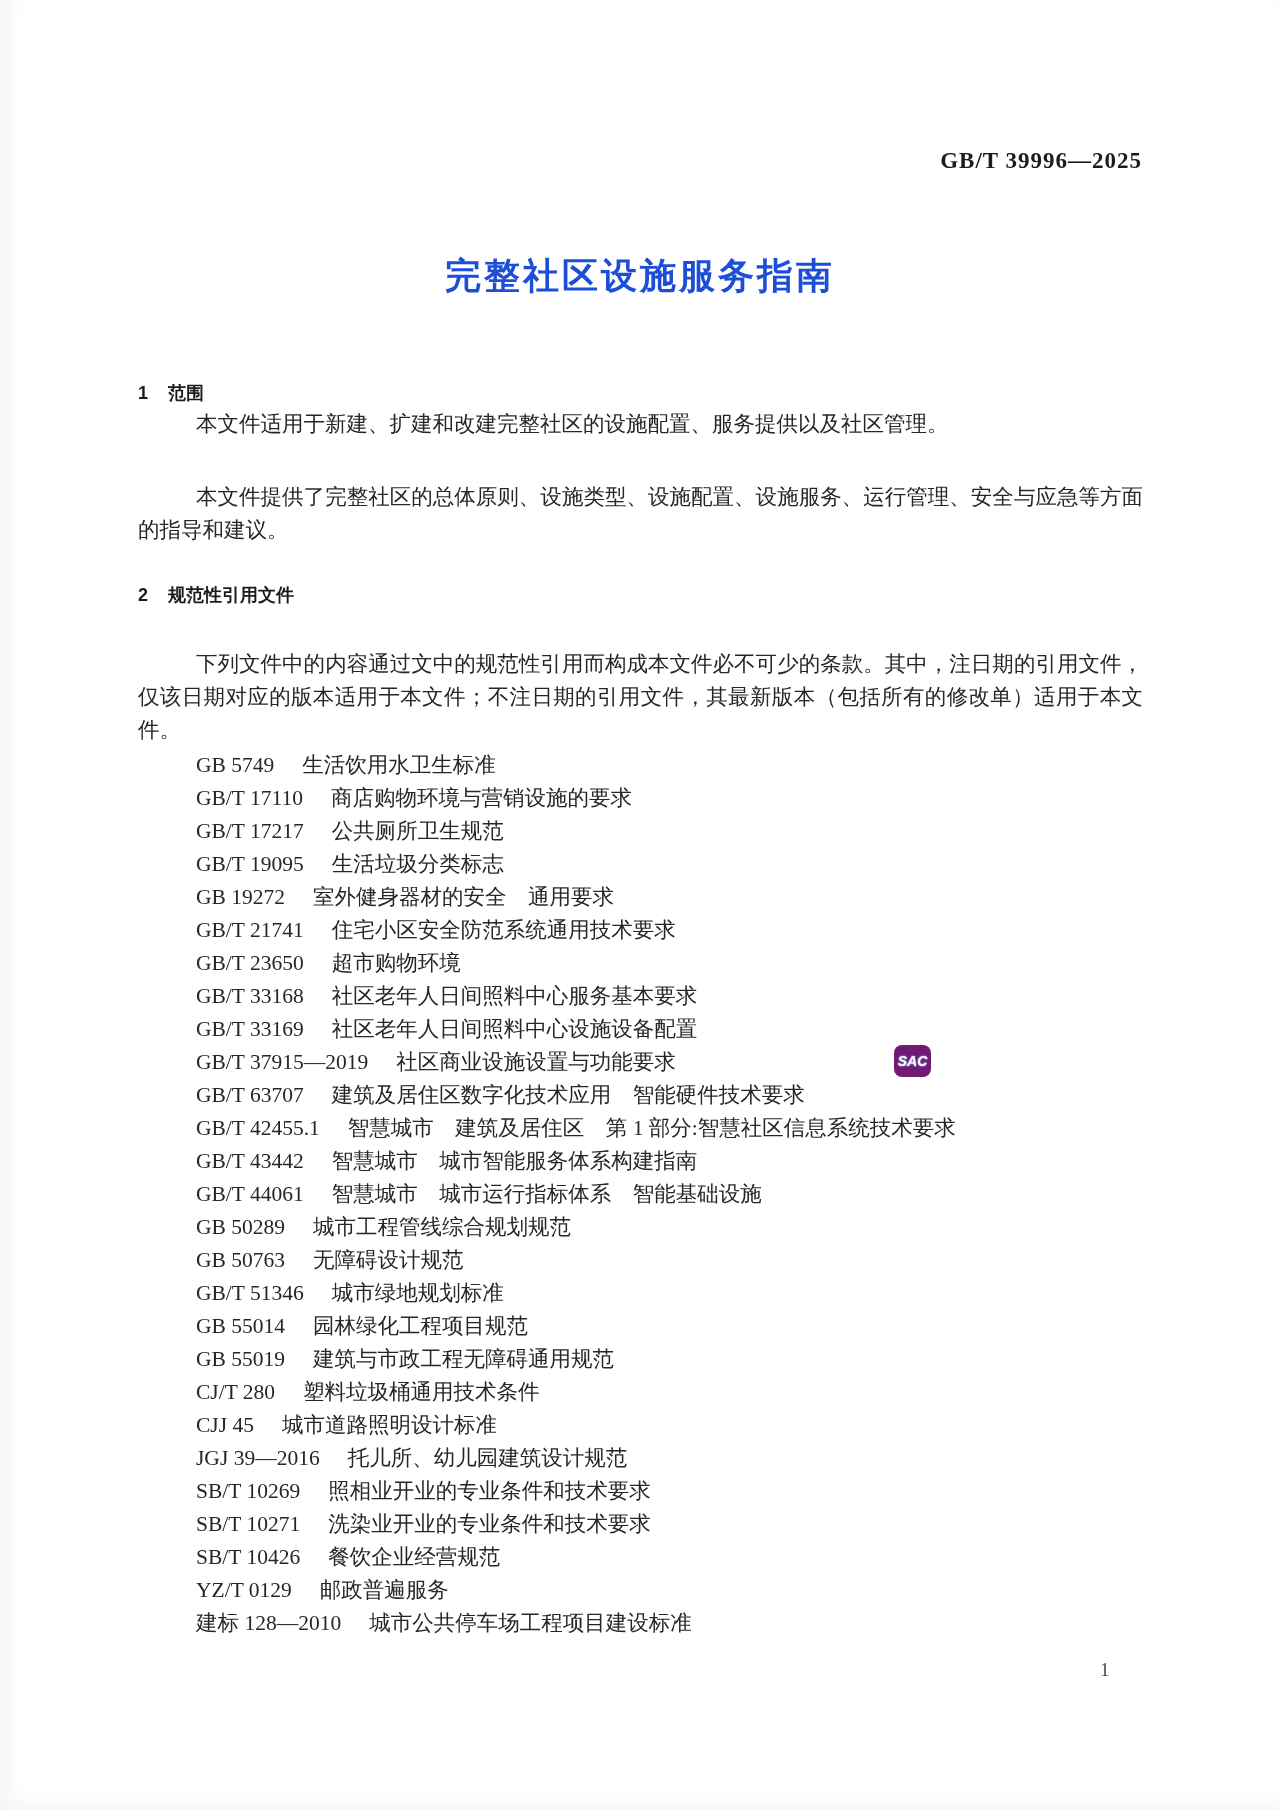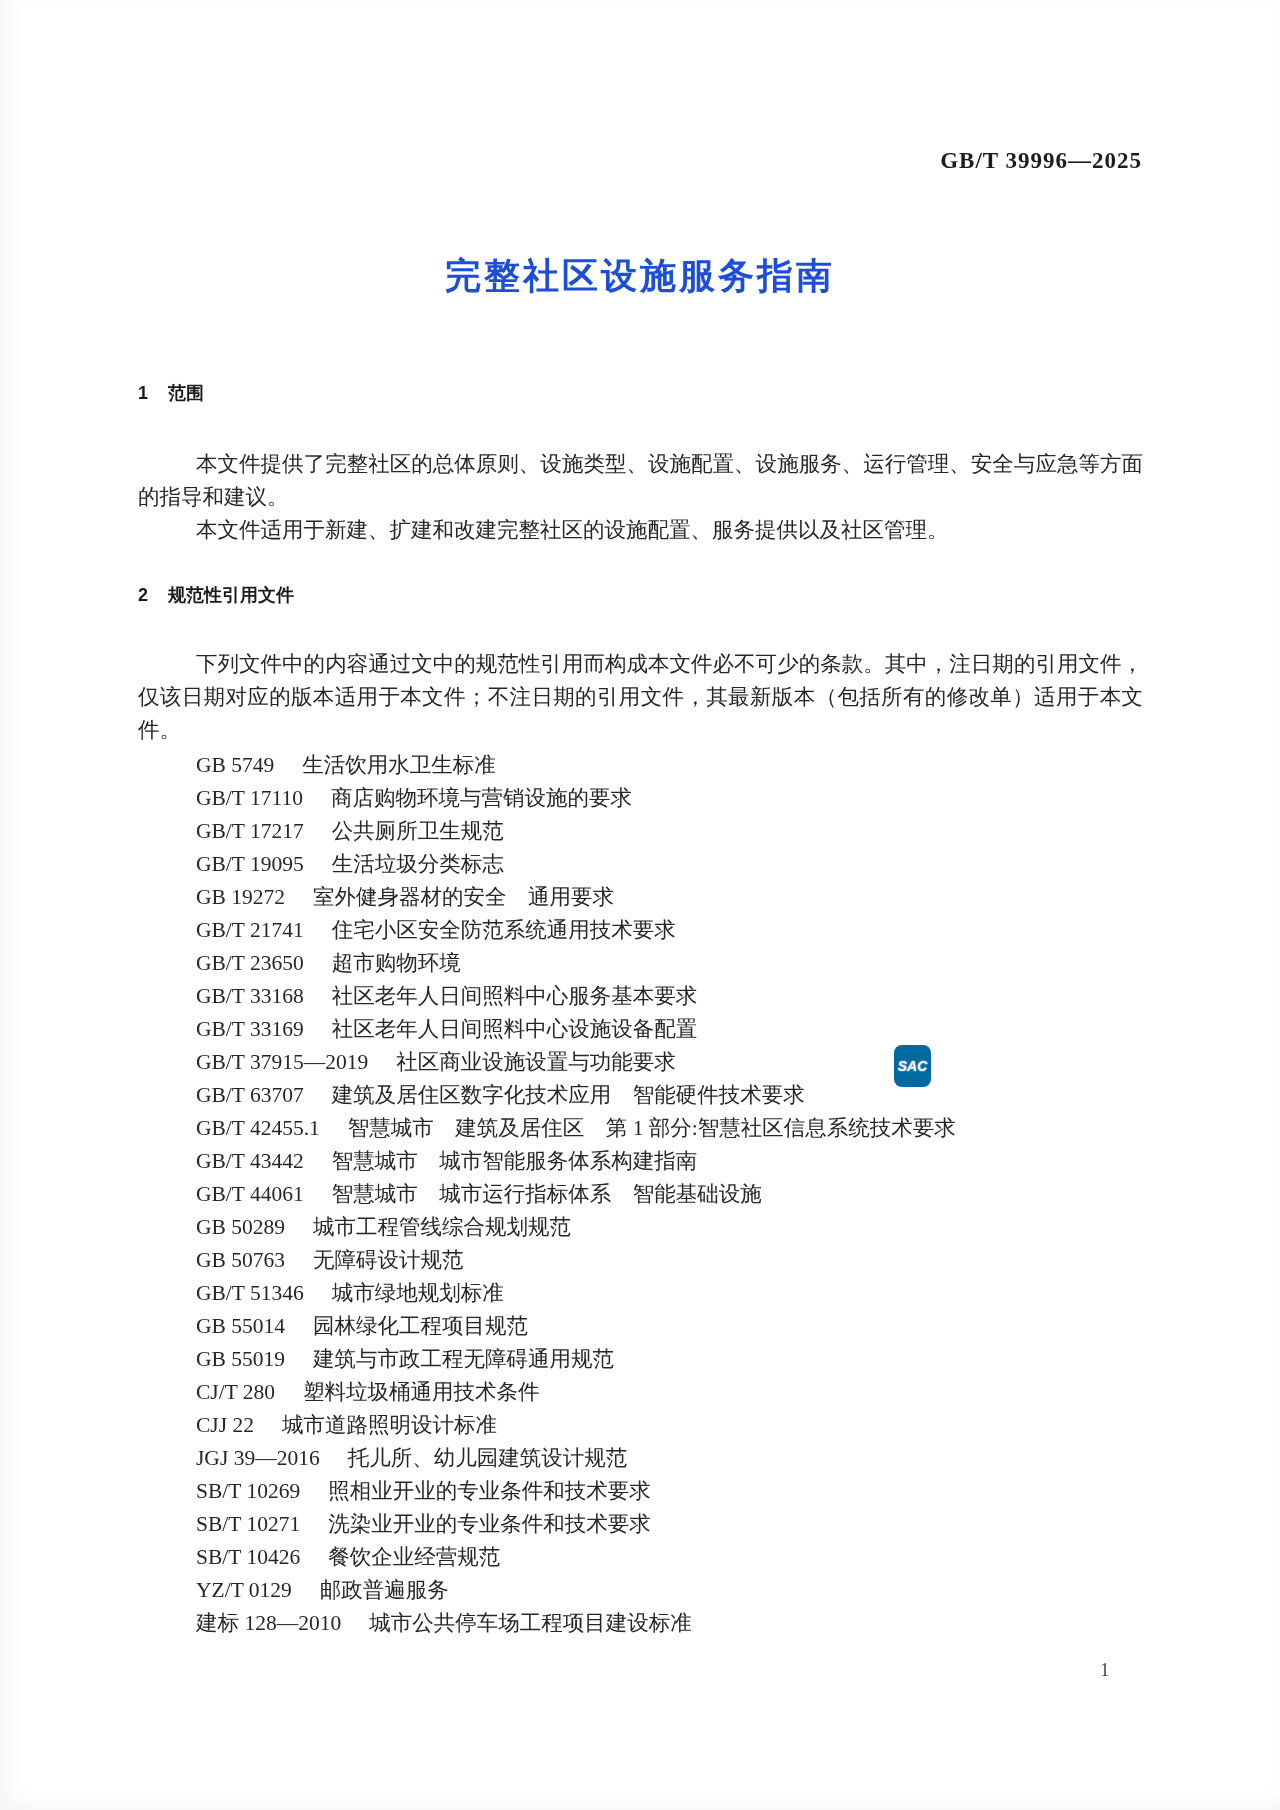--- a/index.html
+++ b/index.html
@@ -73,22 +73,22 @@
     left: 1100px;
     top: 1659px;
     font-size: 19px;
     color: #4f4a46;
   }
   .watermark {
     position: absolute;
     left: 894px;
     top: 1045px;
     width: 37px;
-    height: 42px;
-    background: #0369a1;
+    height: 32px;
+    background: #701a75;
     border-radius: 8px;
     display: flex;
     align-items: center;
     justify-content: center;
     font-family: "Liberation Sans", "DejaVu Sans", sans-serif;
     font-style: italic;
     font-weight: 700;
     font-size: 14px;
     color: #f2f7fd;
     text-shadow: 0 0 2px #aac5e7, 0 0 1px #aac5e7;
@@ -100,22 +100,22 @@
 <div class="page">
 
   <div class="hdr-code">GB/T 39996—2025</div>
 
   <h1 class="doc-title">完整社区设施服务指南</h1>
 
   <div class="content">
 
     <h2 class="sec-h" id="sec1-h"><span class="sec-num">1</span><span>范围</span></h2>
 
+    <p id="p2">本文件适用于新建、扩建和改建完整社区的设施配置、服务提供以及社区管理。</p>
     <p id="p1">本文件提供了完整社区的总体原则、设施类型、设施配置、设施服务、运行管理、安全与应急等方面的指导和建议。</p>
-    <p id="p2">本文件适用于新建、扩建和改建完整社区的设施配置、服务提供以及社区管理。</p>
 
     <h2 class="sec-h" id="sec2-h"><span class="sec-num">2</span><span>规范性引用文件</span></h2>
 
     <p id="p3">下列文件中的内容通过文中的规范性引用而构成本文件必不可少的条款。其中，注日期的引用文件，仅该日期对应的版本适用于本文件；不注日期的引用文件，其最新版本（包括所有的修改单）适用于本文件。</p>
 
     <ul class="refs">
       <li><span class="ref-code">GB 5749</span><span>生活饮用水卫生标准</span></li>
       <li><span class="ref-code">GB/T 17110</span><span>商店购物环境与营销设施的要求</span></li>
       <li><span class="ref-code">GB/T 17217</span><span>公共厕所卫生规范</span></li>
       <li><span class="ref-code">GB/T 19095</span><span>生活垃圾分类标志</span></li>
@@ -128,21 +128,21 @@
       <li><span class="ref-code">GB/T 63707</span><span>建筑及居住区数字化技术应用　智能硬件技术要求</span></li>
       <li><span class="ref-code">GB/T 42455.1</span><span>智慧城市　建筑及居住区　第 1 部分:智慧社区信息系统技术要求</span></li>
       <li><span class="ref-code">GB/T 43442</span><span>智慧城市　城市智能服务体系构建指南</span></li>
       <li><span class="ref-code">GB/T 44061</span><span>智慧城市　城市运行指标体系　智能基础设施</span></li>
       <li><span class="ref-code">GB 50289</span><span>城市工程管线综合规划规范</span></li>
       <li><span class="ref-code">GB 50763</span><span>无障碍设计规范</span></li>
       <li><span class="ref-code">GB/T 51346</span><span>城市绿地规划标准</span></li>
       <li><span class="ref-code">GB 55014</span><span>园林绿化工程项目规范</span></li>
       <li><span class="ref-code">GB 55019</span><span>建筑与市政工程无障碍通用规范</span></li>
       <li><span class="ref-code">CJ/T 280</span><span>塑料垃圾桶通用技术条件</span></li>
-      <li><span class="ref-code">CJJ 22</span><span>城市道路照明设计标准</span></li>
+      <li><span class="ref-code">CJJ 45</span><span>城市道路照明设计标准</span></li>
       <li><span class="ref-code">JGJ 39—2016</span><span>托儿所、幼儿园建筑设计规范</span></li>
       <li><span class="ref-code">SB/T 10269</span><span>照相业开业的专业条件和技术要求</span></li>
       <li><span class="ref-code">SB/T 10271</span><span>洗染业开业的专业条件和技术要求</span></li>
       <li><span class="ref-code">SB/T 10426</span><span>餐饮企业经营规范</span></li>
       <li><span class="ref-code">YZ/T 0129</span><span>邮政普遍服务</span></li>
       <li><span class="ref-code">建标 128—2010</span><span>城市公共停车场工程项目建设标准</span></li>
     </ul>
   </div>
 
   <div class="watermark">SAC</div>

